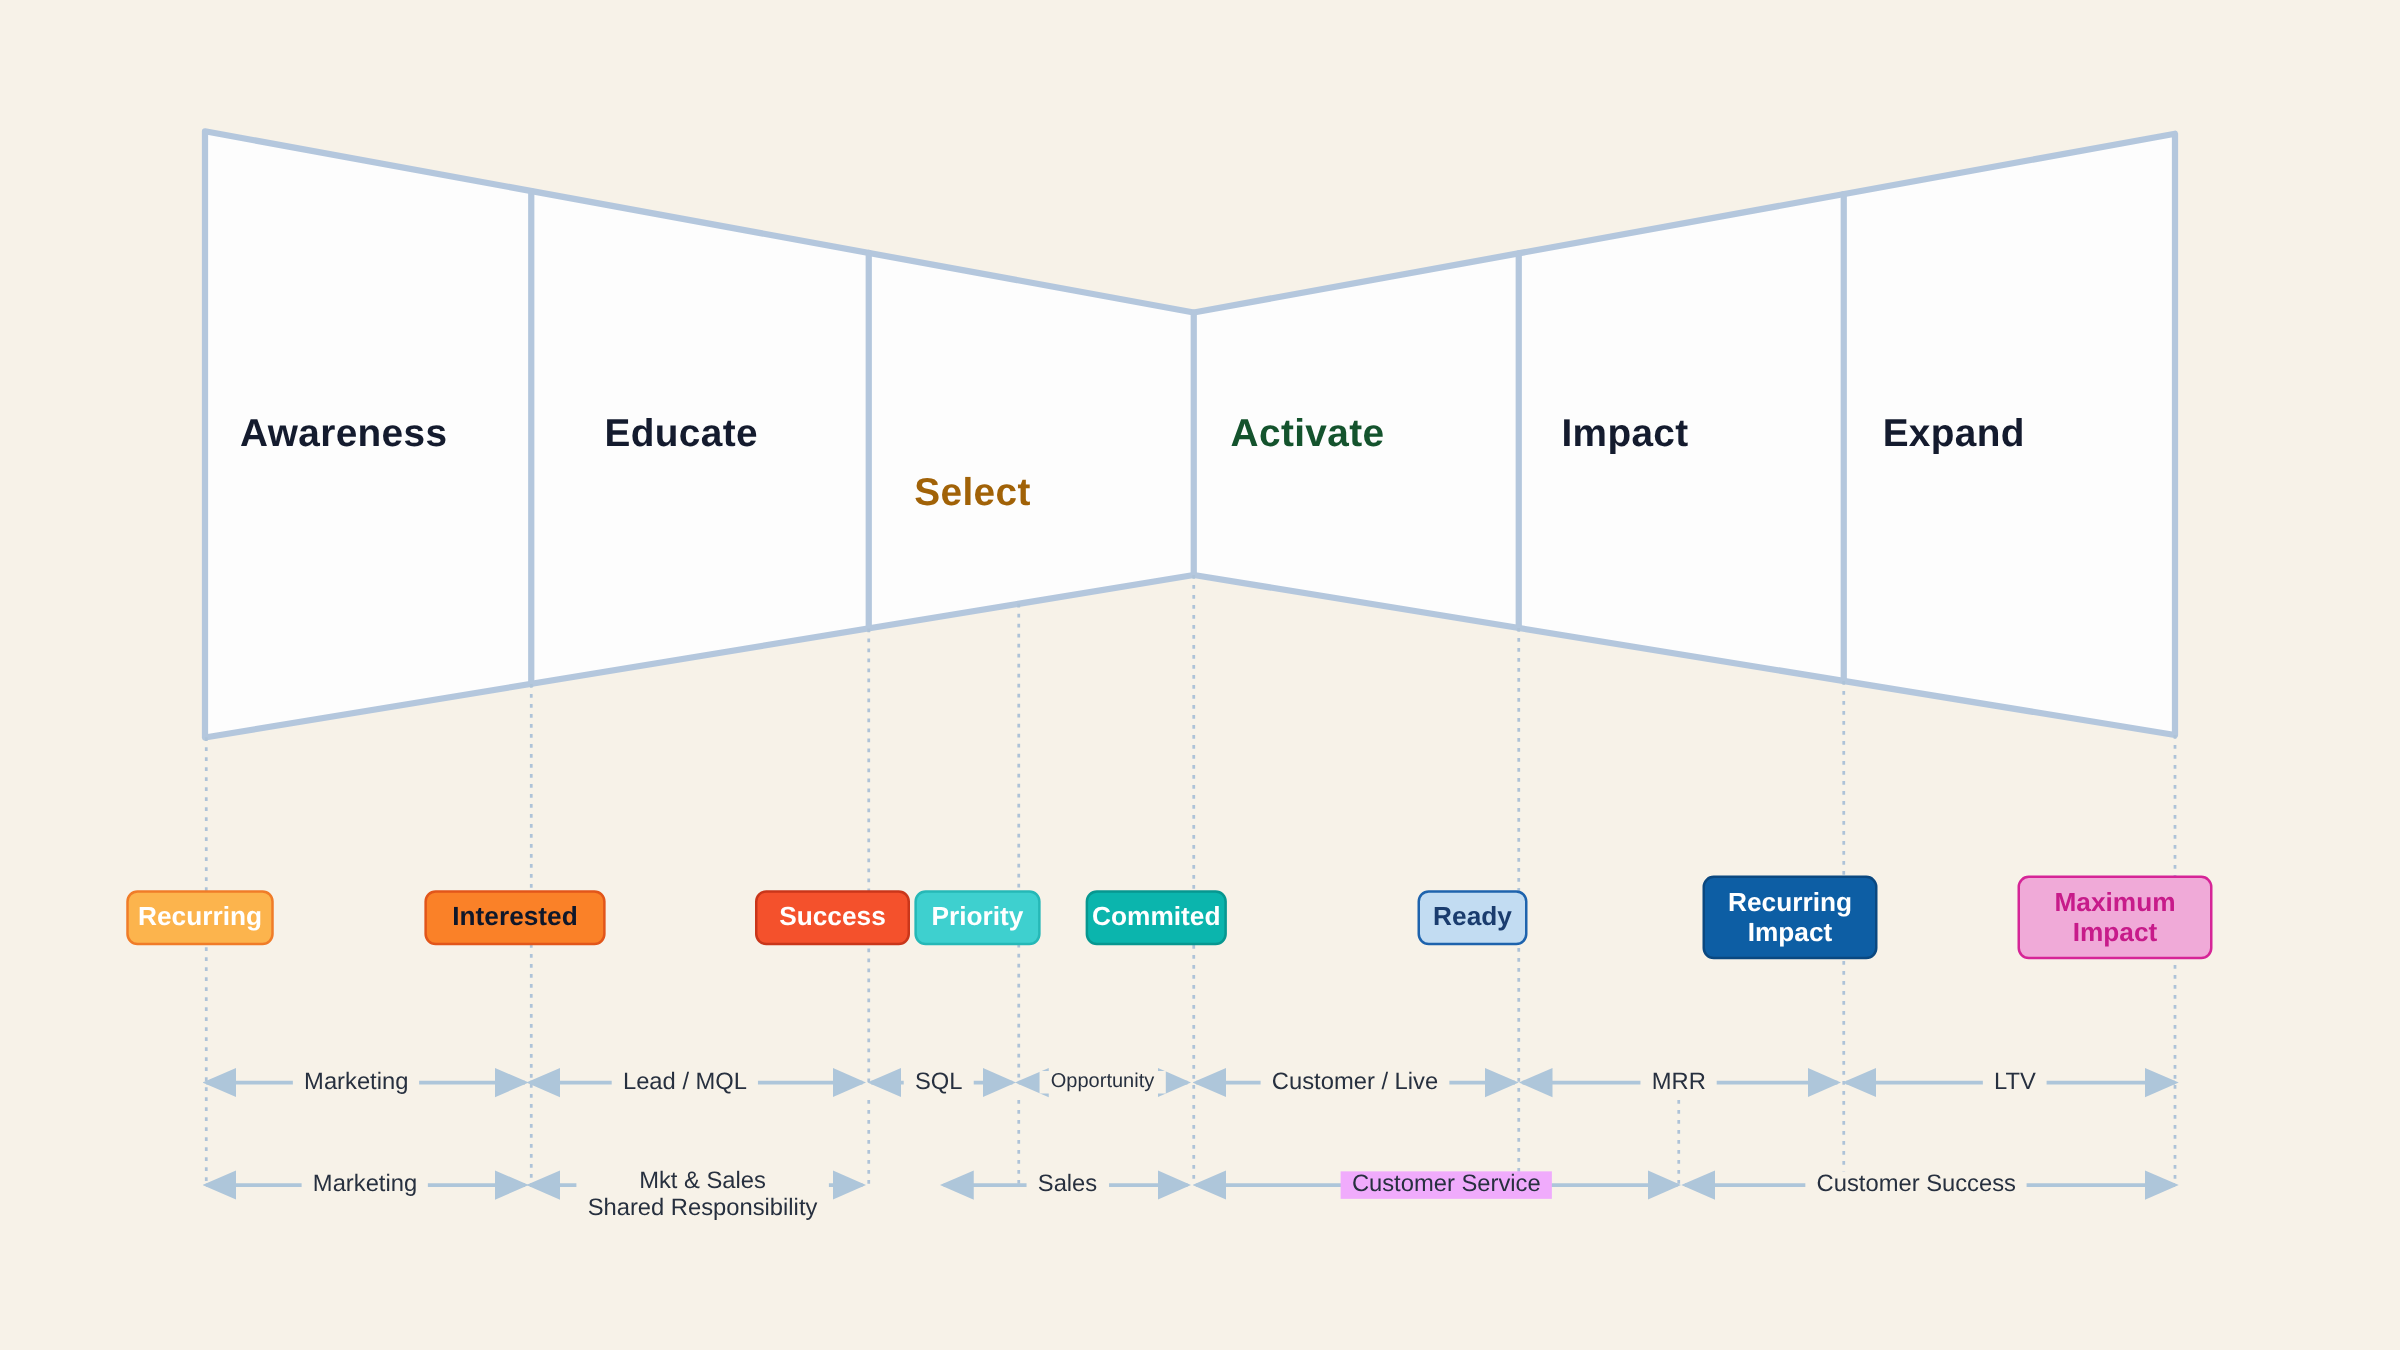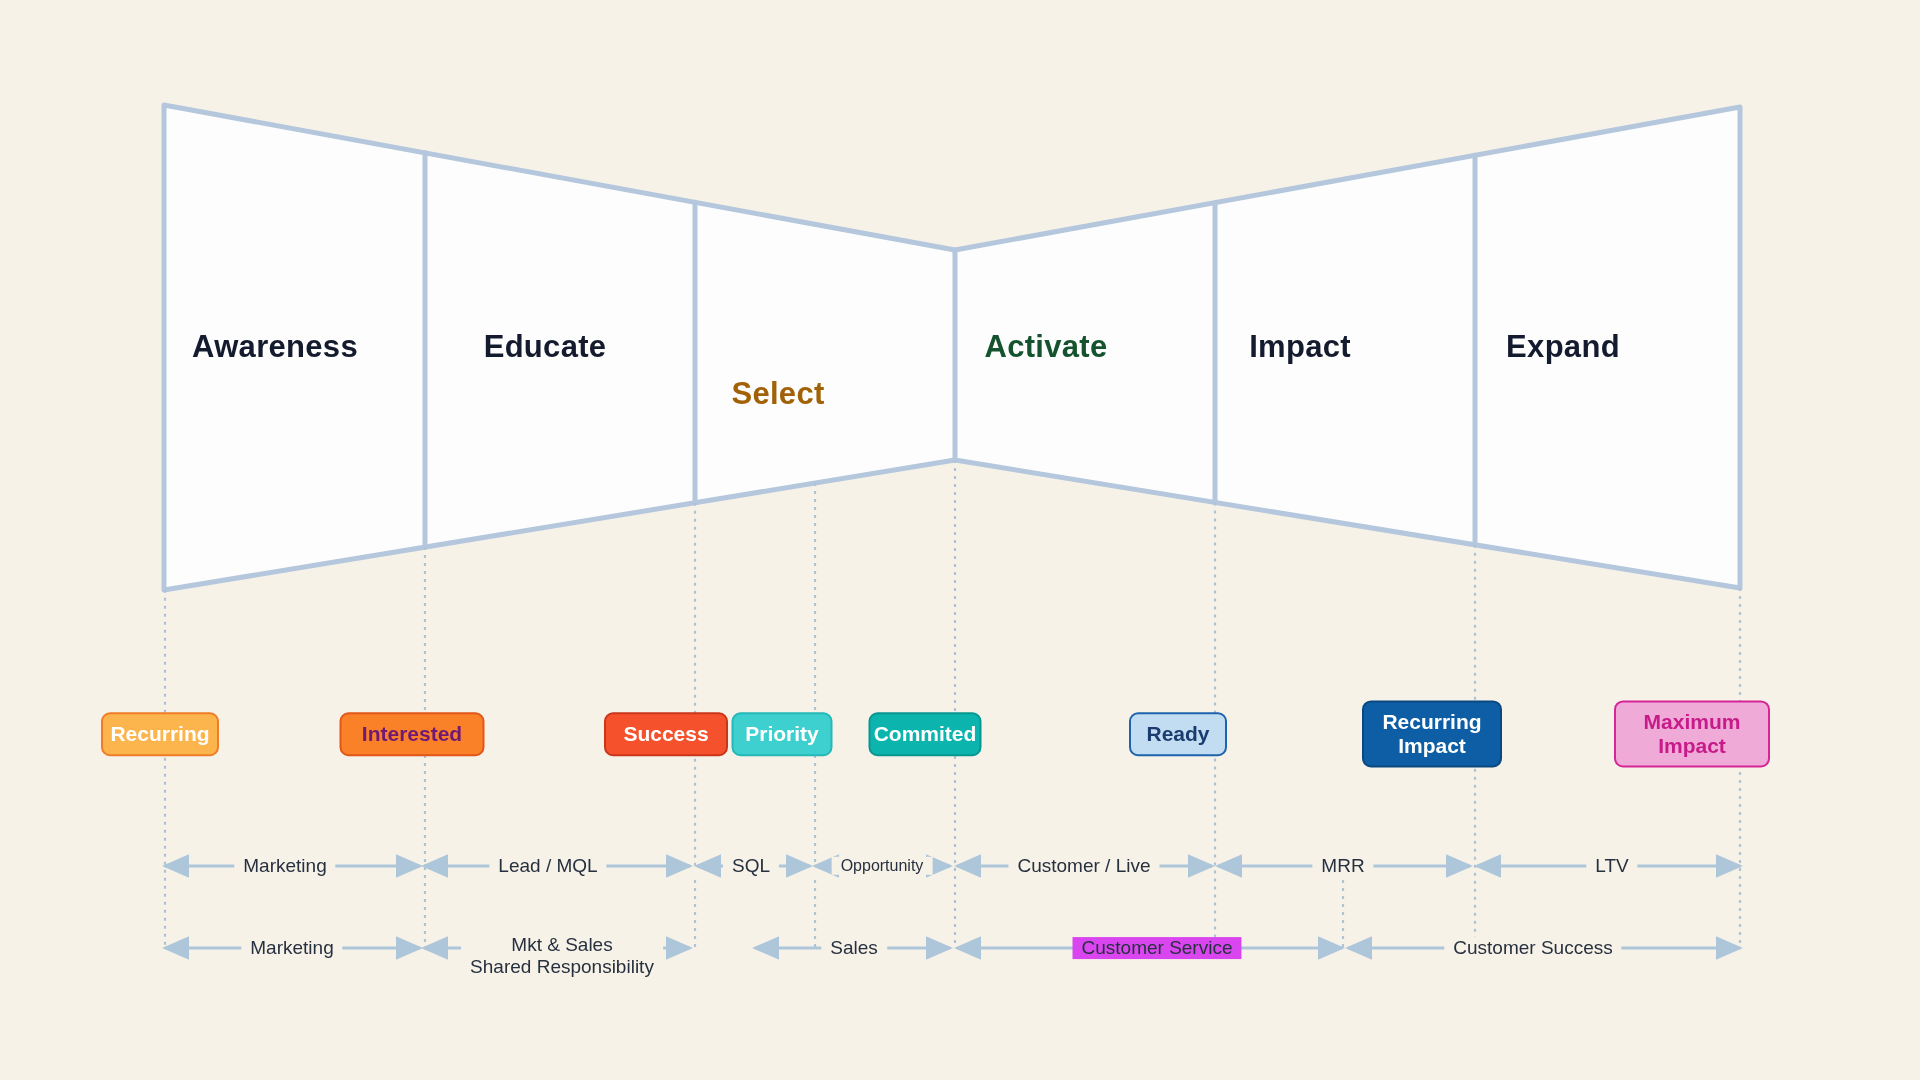--- a/index.html
+++ b/index.html
@@ -106,38 +106,38 @@
   <div id="stage-labels">
       <div class="stage-label" style="left: 275px; top: 347px; color: rgb(20, 27, 46);">Awareness</div>
       <div class="stage-label" style="left: 545px; top: 347px; color: rgb(20, 27, 46);">Educate</div>
       <div class="stage-label" style="left: 778px; top: 347px; color: #a16207; margin-top: 47px;">Select</div>
       <div class="stage-label" style="left: 1046px; top: 347px; color: #14532d;">Activate</div>
       <div class="stage-label" style="left: 1300px; top: 347px; color: rgb(20, 27, 46);">Impact</div>
       <div class="stage-label" style="left: 1563px; top: 347px; color: rgb(20, 27, 46);">Expand</div>
     </div>
   <div id="badge-layer">
       <div class="badge" style="left: 160px; top: 734px; width: 118px; background: rgb(252, 180, 77); border-color: rgb(240, 124, 40); color: rgb(255, 255, 255);">Recurring</div>
-      <div class="badge" style="left: 412px; top: 734px; width: 145px; background: rgb(250, 129, 40); border-color: rgb(226, 86, 26); color: #701a75;">Interested</div>
+      <div class="badge" style="left: 412px; top: 734px; width: 145px; background: rgb(250, 129, 40); border-color: rgb(226, 86, 26); color: #0f172a;">Interested</div>
       <div class="badge" style="left: 666px; top: 734px; width: 124px; background: rgb(244, 81, 44); border-color: rgb(201, 54, 26); color: rgb(255, 255, 255);">Success</div>
       <div class="badge" style="left: 782px; top: 734px; width: 101px; background: rgb(62, 208, 207); border-color: rgb(38, 184, 183); color: rgb(255, 255, 255);">Priority</div>
       <div class="badge" style="left: 925px; top: 734px; width: 113px; background: rgb(11, 181, 173); border-color: rgb(7, 151, 144); color: rgb(255, 255, 255);">Commited</div>
-      <div class="badge" style="left: 1178px; top: 734px; width: 98px; background: rgb(194, 220, 242); border-color: rgb(30, 99, 173); color: rgb(26, 60, 110);">Ready</div>
+      <div class="badge" style="left: 1178px; top: 734px; width: 88px; background: rgb(194, 220, 242); border-color: rgb(30, 99, 173); color: rgb(26, 60, 110);">Ready</div>
       <div class="badge" style="left: 1432px; top: 734px; width: 140px; background: rgb(13, 94, 164); border-color: rgb(10, 72, 128); color: rgb(255, 255, 255);">Recurring
 Impact</div>
       <div class="badge" style="left: 1692px; top: 734px; width: 156px; background: rgb(240, 170, 216); border-color: rgb(214, 37, 151); color: rgb(199, 27, 138);">Maximum
 Impact</div>
     </div>
   <div id="arrow-label-layer">
       <div class="arrow-label" style="left: 285px; top: 866px; background: rgb(247, 242, 232);">Marketing</div>
       <div class="arrow-label" style="left: 548px; top: 866px; background: rgb(247, 242, 232);">Lead / MQL</div>
       <div class="arrow-label" style="left: 751px; top: 866px; background: rgb(247, 242, 232);">SQL</div>
       <div class="arrow-label small" style="left: 882px; top: 866px; background: rgb(247, 242, 232);">Opportunity</div>
       <div class="arrow-label" style="left: 1084px; top: 866px; background: rgb(247, 242, 232);">Customer / Live</div>
       <div class="arrow-label" style="left: 1343px; top: 866px; background: rgb(247, 242, 232);">MRR</div>
       <div class="arrow-label" style="left: 1612px; top: 866px; background: rgb(247, 242, 232);">LTV</div>
       <div class="arrow-label" style="left: 292px; top: 948px; background: rgb(247, 242, 232);">Marketing</div>
       <div class="arrow-label" style="left: 562px; top: 956px; background: rgb(247, 242, 232);">Mkt &amp; Sales
 Shared Responsibility</div>
       <div class="arrow-label" style="left: 854px; top: 948px; background: rgb(247, 242, 232);">Sales</div>
-      <div class="arrow-label" style="left: 1157px; top: 948px; background: #d946ef;">Customer Service</div>
+      <div class="arrow-label" style="left: 1157px; top: 948px; background: #f0abfc;">Customer Service</div>
       <div class="arrow-label" style="left: 1533px; top: 948px; background: rgb(247, 242, 232);">Customer Success</div>
     </div>
 </div>
 
 </body></html>

